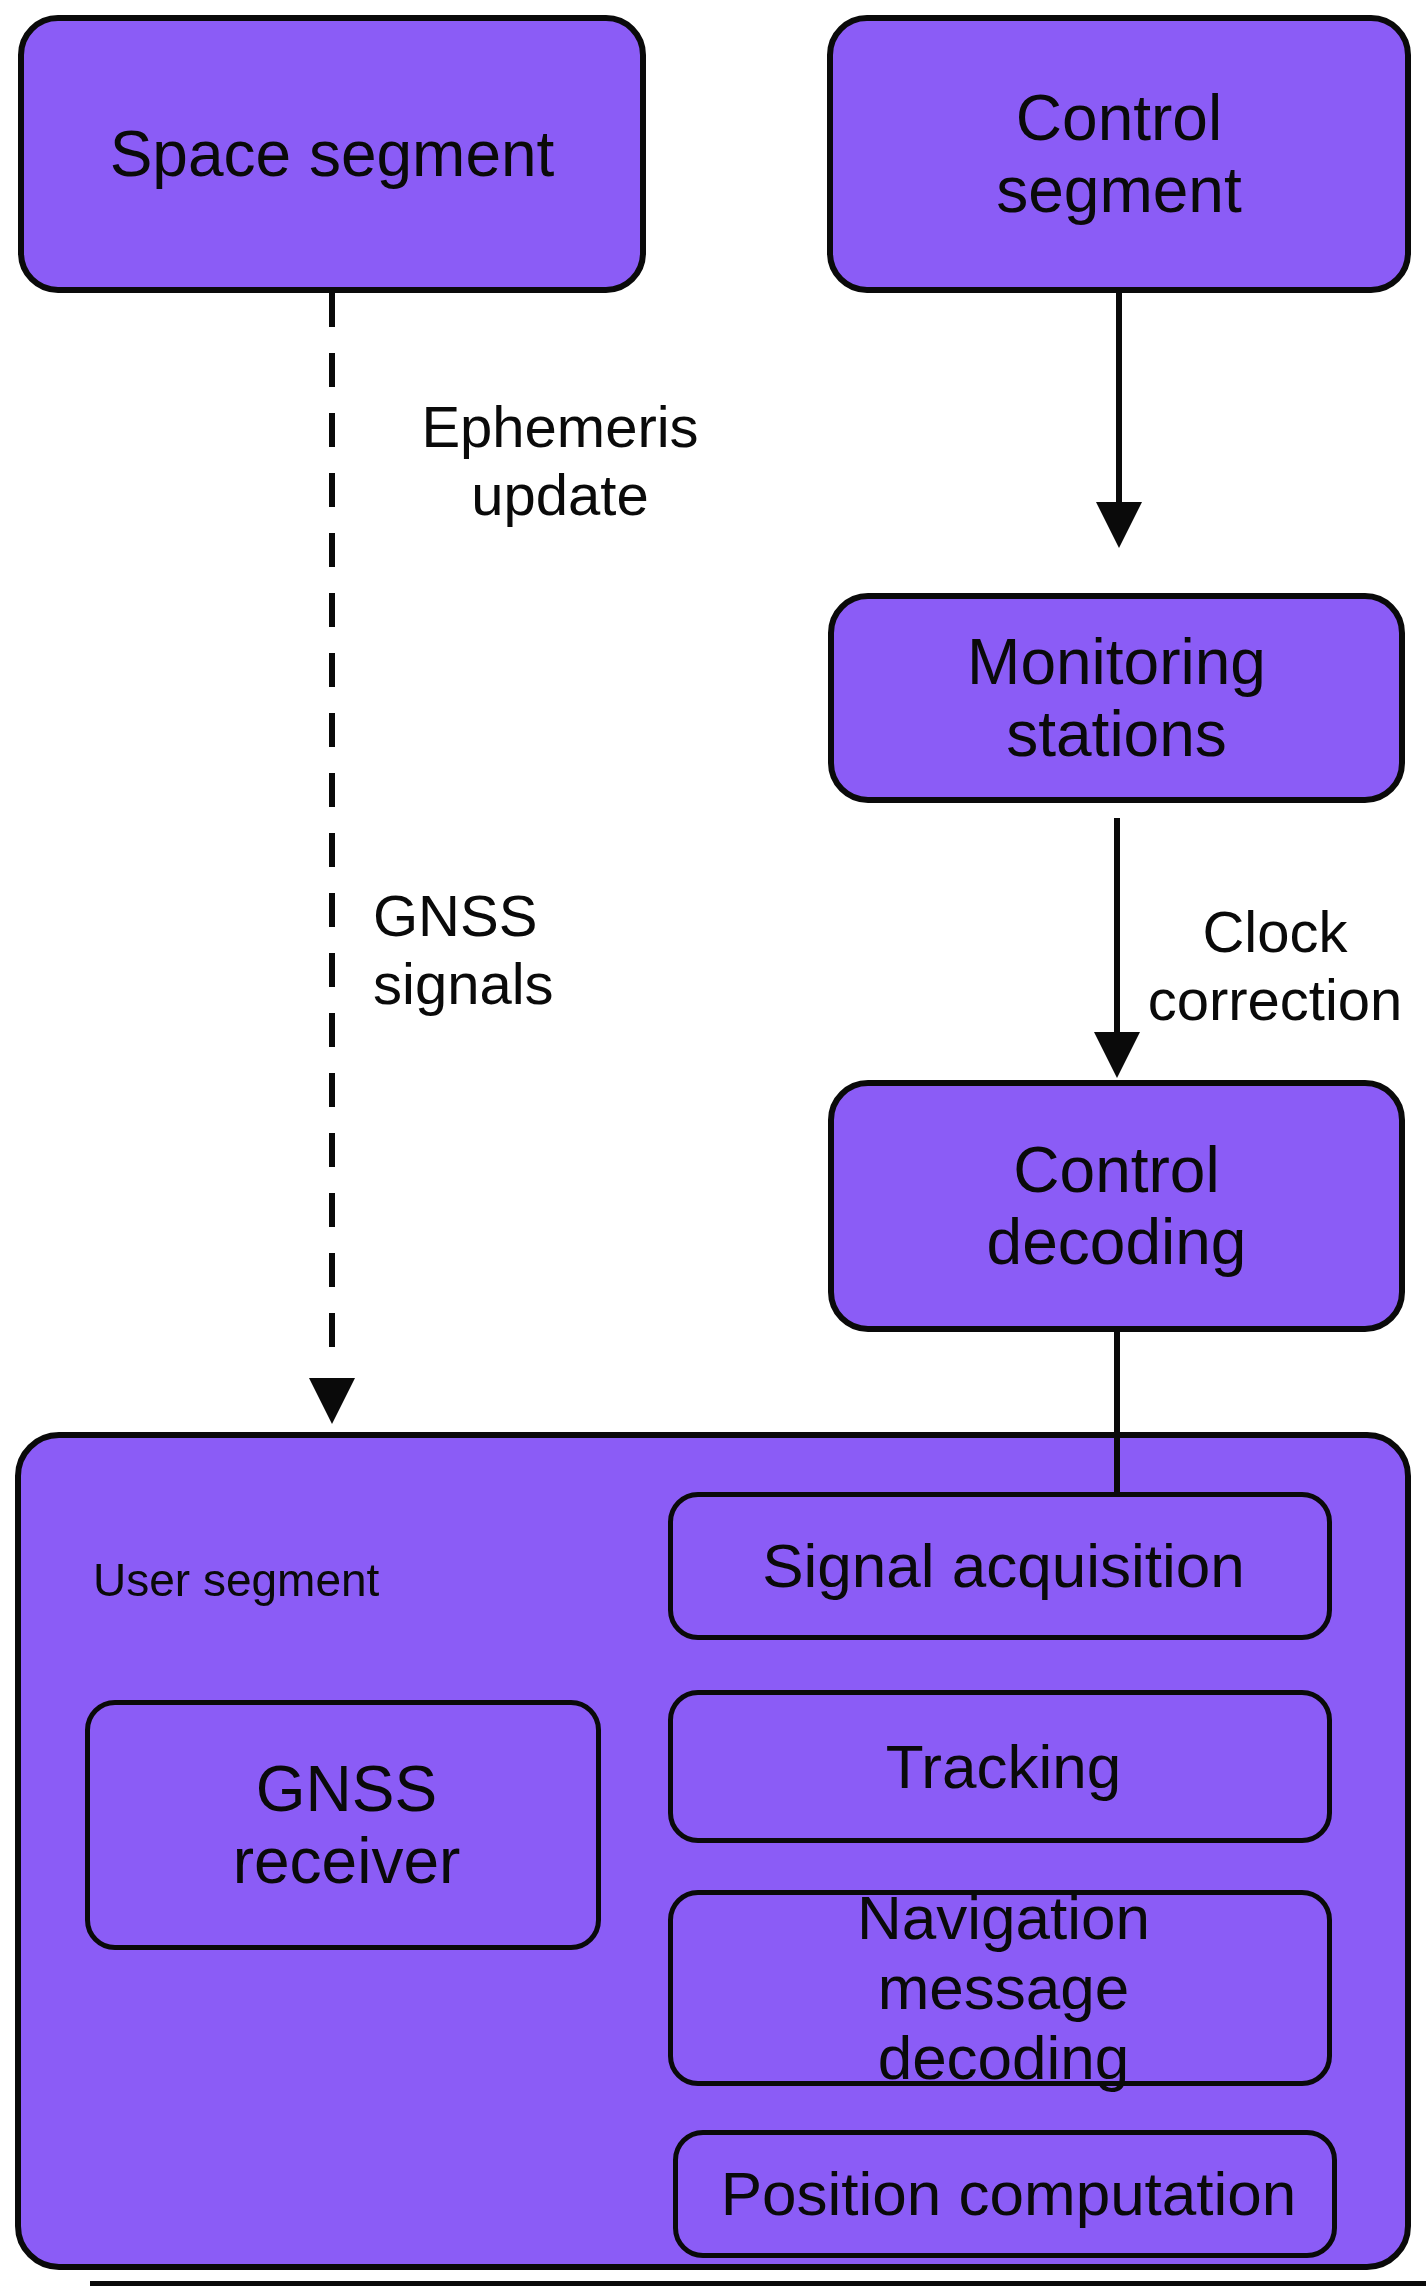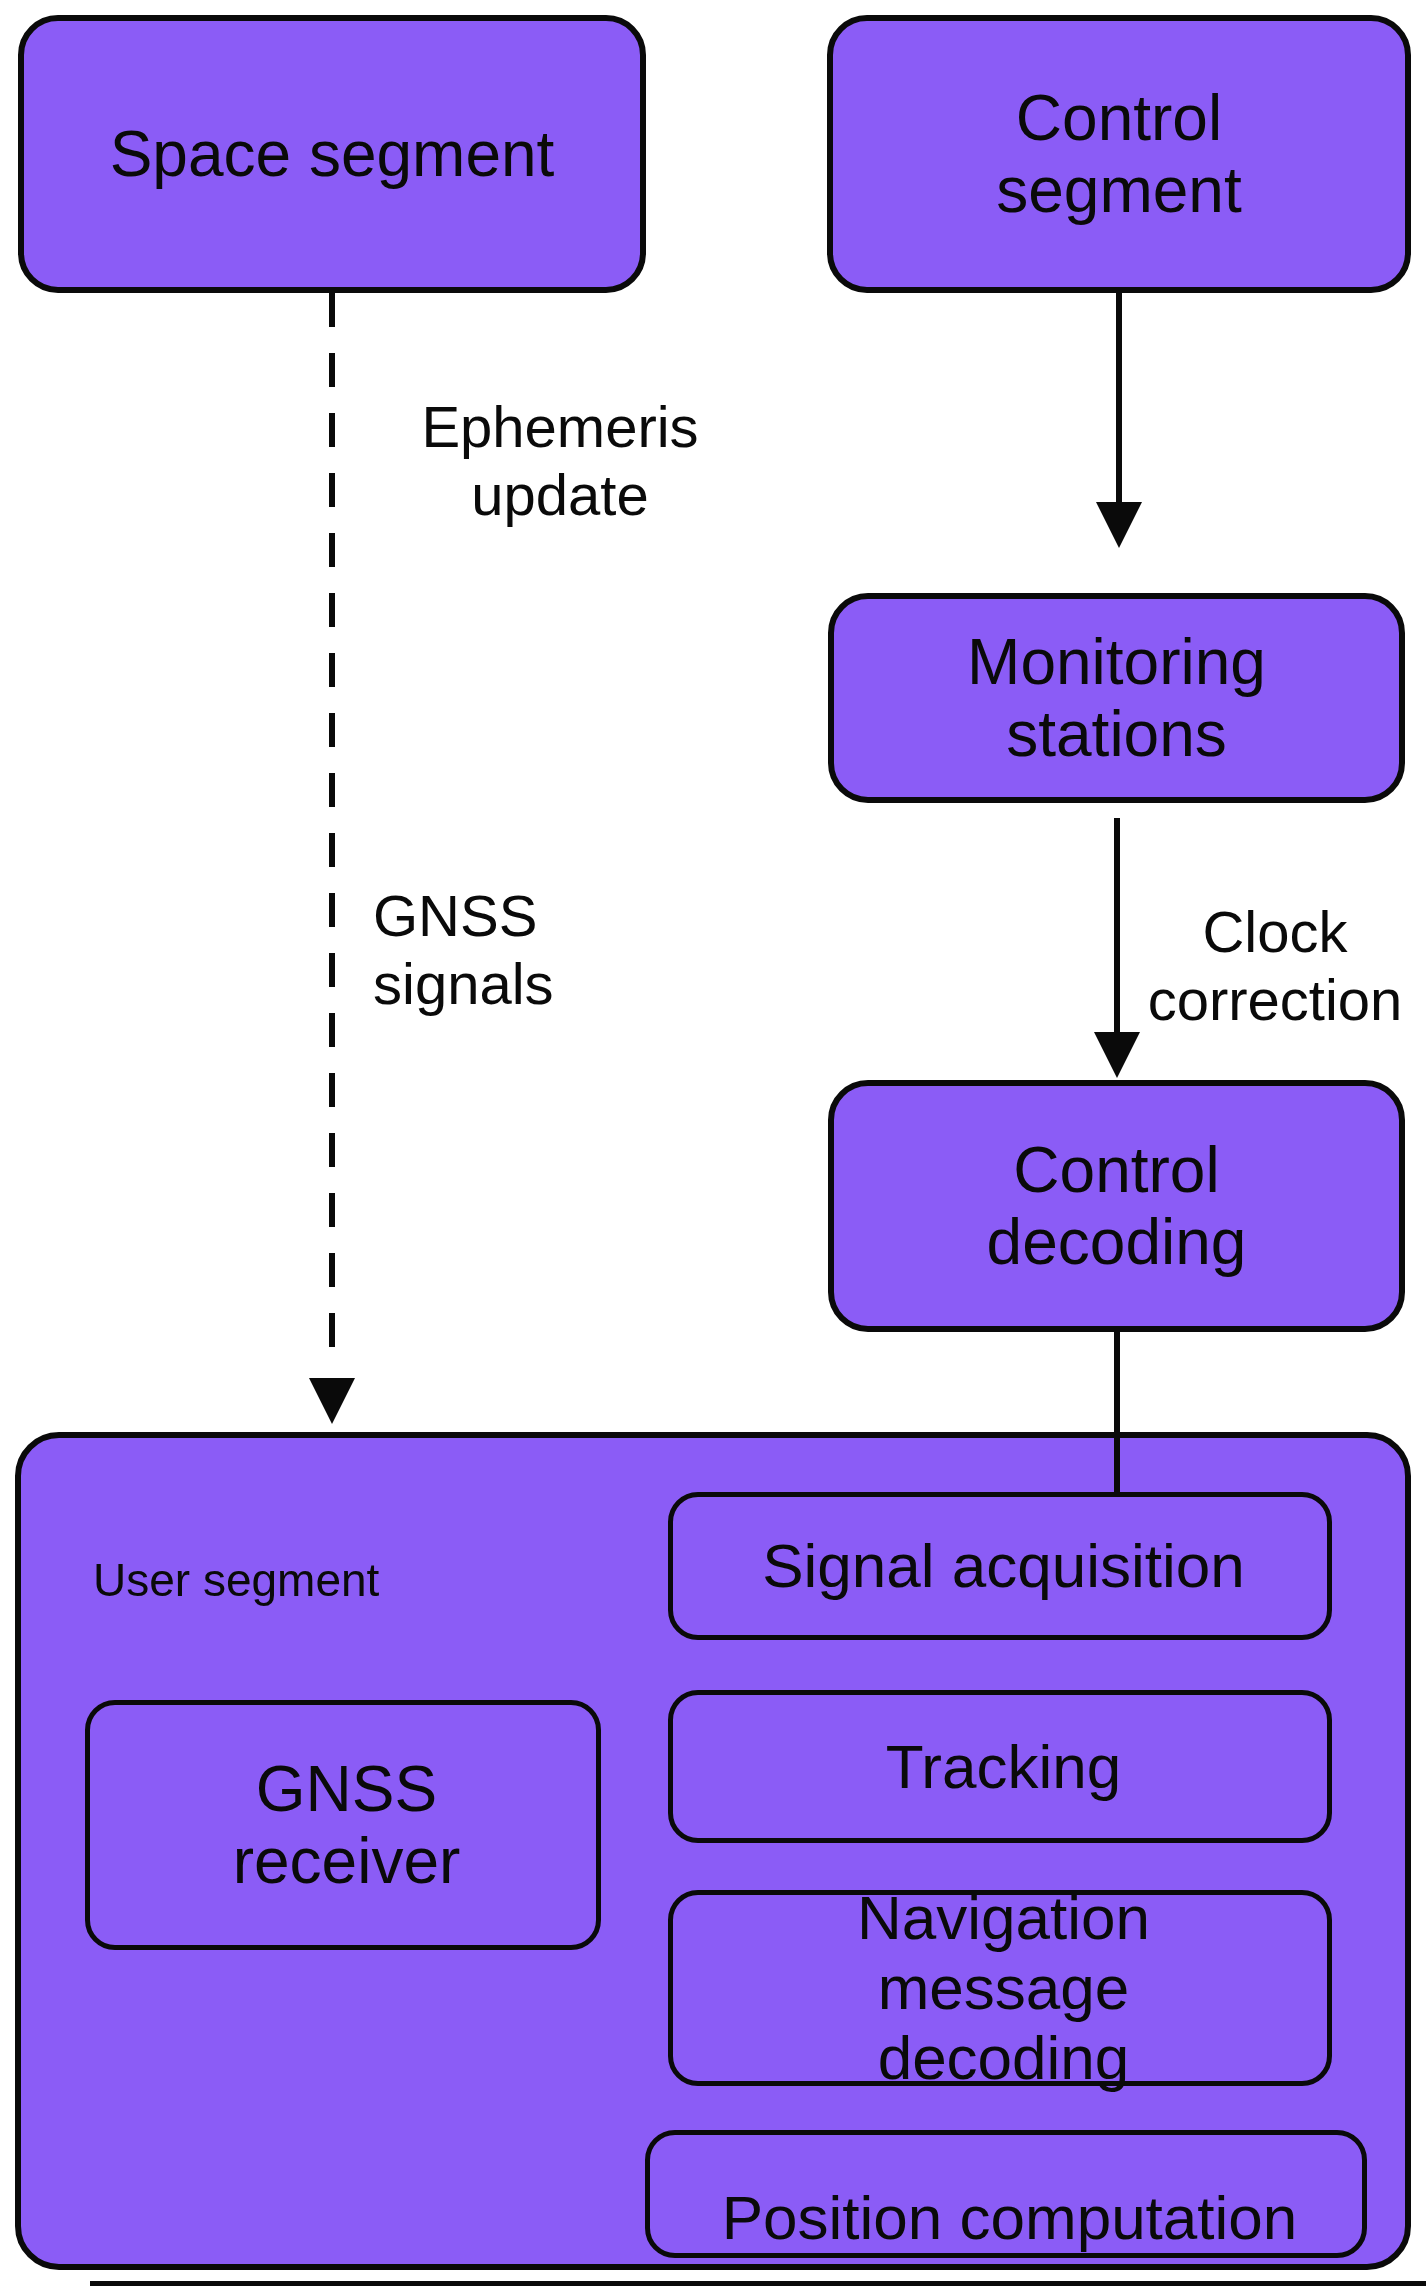--- a/index.html
+++ b/index.html
@@ -93,21 +93,21 @@
   </div>
 
   <div class="node thin fs62" style="left:668px; top:1690px; width:664px; height:153px;">
     <span class="lbl">Tracking</span>
   </div>
 
   <div class="node thin fs62" style="left:668px; top:1890px; width:664px; height:196px;">
     <span class="lbl" style="max-width:500px;">Navigation message decoding</span>
   </div>
 
-  <div class="node thin fs62" style="left:645px; top:2130px; width:722px; height:128px;align-items:flex-end;">
+  <div class="node thin fs62" style="left:673px; top:2130px; width:664px; height:128px;">
     <span class="lbl">Position computation</span>
   </div>
 
   <svg class="wire-layer" viewBox="0 0 1426 2288">
 
     <line x1="1119" y1="293" x2="1119" y2="504" stroke="#0a0a0a" stroke-width="6"></line>
     <polygon points="1119,548 1096,502 1142,502" fill="#0a0a0a"></polygon>
 
     <line x1="1117" y1="818" x2="1117" y2="1034" stroke="#0a0a0a" stroke-width="6"></line>
     <polygon points="1117,1078 1094,1032 1140,1032" fill="#0a0a0a"></polygon>

